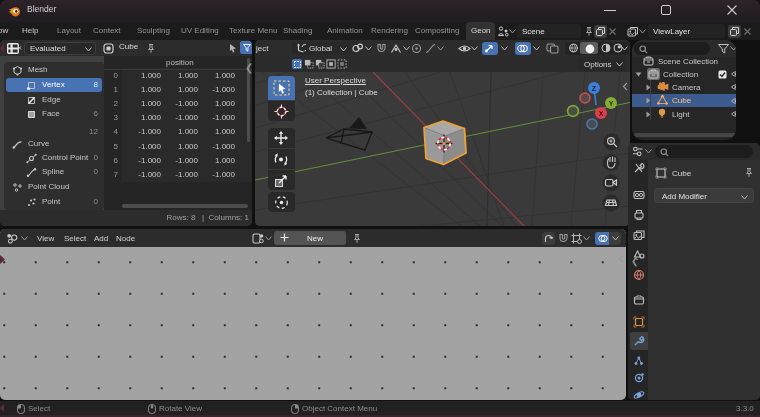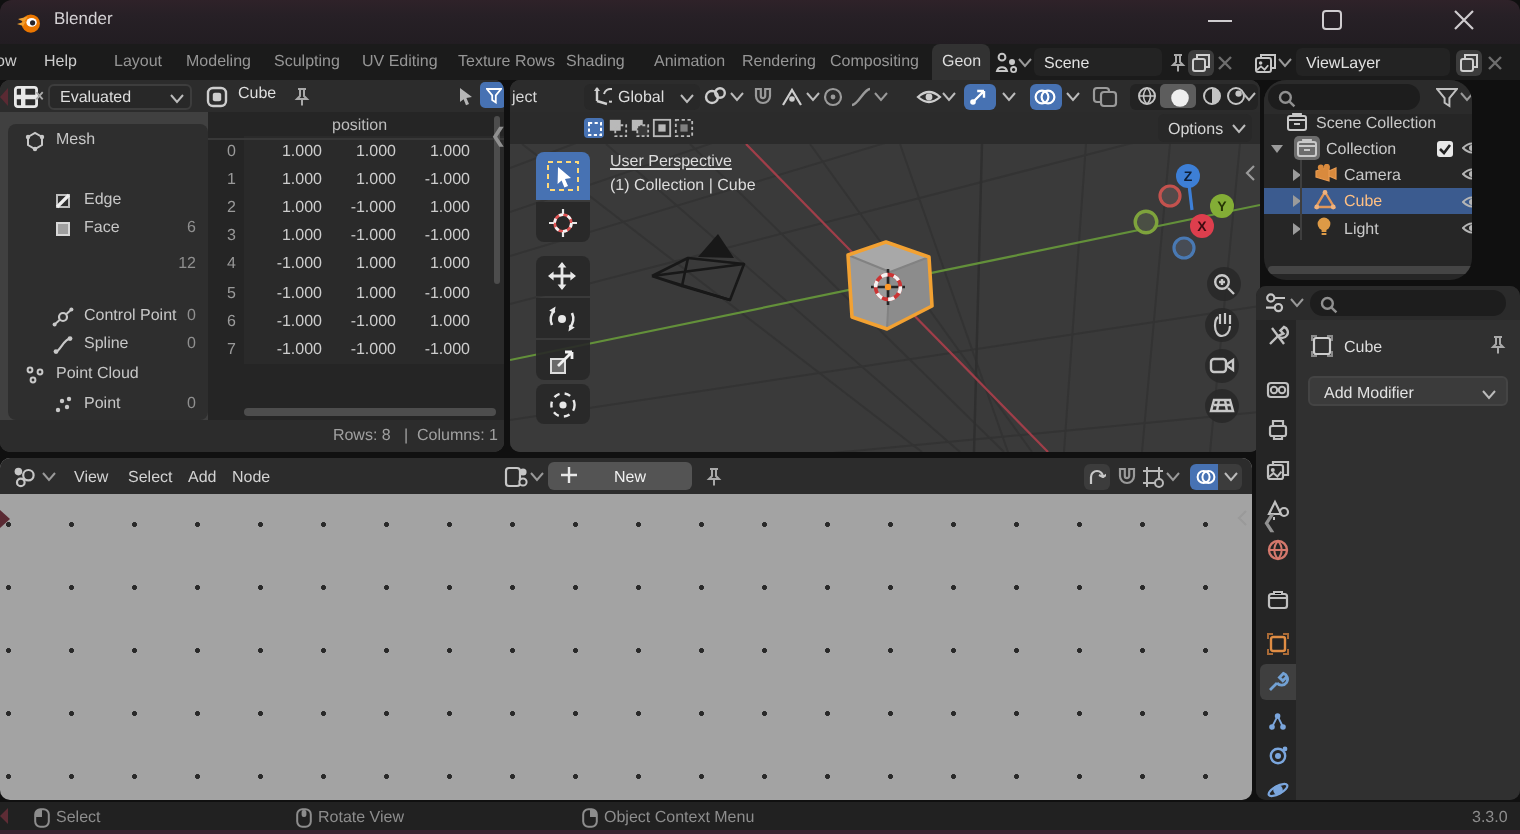--- a/index.html
+++ b/index.html
@@ -24,24 +24,24 @@
   <div class="abs" style="left:661px;top:5px;width:10px;height:10px;border:1px solid #cfcccf;border-radius:2px;"></div>
   <svg class="abs" style="left:726px;top:4px" width="12" height="12" viewBox="0 0 12 12">
       <path d="M1.5 1.5 L10.5 10.5 M10.5 1.5 L1.5 10.5" stroke="#cfcccf" stroke-width="1.1"></path>
     </svg>
 </div>
 
 <div class="abs" id="topbar" style="left:0;top:22px;width:760px;height:18px;background:#1b1b1b;">
   <div class="abs txt" style="left:-2px;top:4px;color:#cccccc;">ow</div>
   <div class="abs txt" style="left:22px;top:4px;color:#cccccc;">Help</div>
   <div class="abs txt" style="left:57px;top:4px;color:#969696;">Layout</div>
-  <div class="abs txt" style="left:93px;top:4px;color:#969696;">Modeling</div>
+  <div class="abs txt" style="left:93px;top:4px;color:#969696;">Context</div>
   <div class="abs txt" style="left:137px;top:4px;color:#969696;">Sculpting</div>
   <div class="abs txt" style="left:181px;top:4px;color:#969696;">UV Editing</div>
-  <div class="abs txt" style="left:229px;top:4px;color:#969696;">Texture Rows</div>
+  <div class="abs txt" style="left:229px;top:4px;color:#969696;">Texture Menu</div>
   <div class="abs txt" style="left:283px;top:4px;color:#969696;">Shading</div>
   <div class="abs txt" style="left:327px;top:4px;color:#969696;">Animation</div>
   <div class="abs txt" style="left:371px;top:4px;color:#969696;">Rendering</div>
   <div class="abs txt" style="left:415px;top:4px;color:#969696;">Compositing</div>
   <div class="abs" style="left:466px;top:0;width:29px;height:18px;background:#323232;border-radius:4px 4px 0 0;">
       <div class="txt" style="margin:4px 0 0 5px;color:#dddddd;">Geon</div>
     </div>
 
   <svg class="abs" style="left:497px;top:3.5px" width="12" height="11" viewBox="0 0 12 11">
       <circle cx="4" cy="2.6" r="1.7" fill="none" stroke="#c6c6c6" stroke-width="1"></circle>
@@ -189,38 +189,58 @@
         <div class="abs" style="left:8px;top:1.5px;">
           <svg width="11" height="11" viewBox="0 0 11 11" style="flex:0 0 auto">
             <path d="M2 3.5 L5.5 1.5 L9 3.5 L9 7.5 L5.5 9.5 L2 7.5 Z" fill="none" stroke="#c8c8c8" stroke-width="1"></path>
             <circle cx="2" cy="3.5" r="1.1" fill="#c8c8c8"></circle>
             <circle cx="9" cy="3.5" r="1.1" fill="#c8c8c8"></circle>
             <circle cx="5.5" cy="9.5" r="1.1" fill="#c8c8c8"></circle>
           </svg>
         </div>
         <div class="abs" style="left:24px;top:1.5px;color:#c7c7c7;">Mesh</div>
       </div>
+    <div class="abs" style="left:0;top:16px;width:100px;height:14px;">
+        <div class="abs" style="left:2px;top:0;width:96px;height:14px;background:#4772b3;border-radius:3px;"></div>
+        <div class="abs" style="left:22px;top:1.5px;">
+          <svg width="11" height="11" viewBox="0 0 11 11" style="flex:0 0 auto">
+            <path d="M2.5 2.5 h6 v6 h-6 Z" fill="none" stroke="#bdbdbd" stroke-width="1"></path>
+            <circle cx="2.5" cy="8.5" r="1.6" fill="#e8e8e8"></circle>
+          </svg>
+        </div>
+        <div class="abs" style="left:38px;top:1.5px;color:#ffffff;">Vertex</div>
+        <div class="abs" style="right:6px;top:1.5px;color:#dfe6f0;">8</div>
+      </div>
     <div class="abs" style="left:0;top:31px;width:100px;height:14px;">
         <div class="abs" style="left:22px;top:1.5px;">
           <svg width="11" height="11" viewBox="0 0 11 11" style="flex:0 0 auto">
             <path d="M2.5 2.5 h6 v6 h-6 Z" fill="none" stroke="#bdbdbd" stroke-width="1"></path>
             <path d="M2.5 8.5 L8.5 2.5" stroke="#efefef" stroke-width="1.6"></path>
           </svg>
         </div>
         <div class="abs" style="left:38px;top:1.5px;color:#c7c7c7;">Edge</div>
         <div class="abs" style="right:6px;top:1.5px;color:#8f8f8f;margin-top:32px;">12</div>
       </div>
     <div class="abs" style="left:0;top:45px;width:100px;height:14px;">
         <div class="abs" style="left:22px;top:1.5px;">
           <svg width="11" height="11" viewBox="0 0 11 11" style="flex:0 0 auto">
             <path d="M2.5 2.5 h6 v6 h-6 Z" fill="#9f9f9f" stroke="#d8d8d8" stroke-width="1"></path>
           </svg>
         </div>
         <div class="abs" style="left:38px;top:1.5px;color:#c7c7c7;">Face</div>
         <div class="abs" style="right:6px;top:1.5px;color:#8f8f8f;">6</div>
+      </div>
+    <div class="abs" style="left:0;top:75px;width:100px;height:14px;">
+        <div class="abs" style="left:8px;top:1.5px;">
+          <svg width="11" height="11" viewBox="0 0 11 11" style="flex:0 0 auto">
+            <path d="M1.5 8.5 C 4 8.5 4 2.5 9.5 2.8" fill="none" stroke="#c8c8c8" stroke-width="1.3"></path>
+            <circle cx="1.8" cy="8.5" r="1.2" fill="#c8c8c8"></circle>
+          </svg>
+        </div>
+        <div class="abs" style="left:24px;top:1.5px;color:#c7c7c7;">Curve</div>
       </div>
     <div class="abs" style="left:0;top:89px;width:100px;height:14px;text-align:center;">
         <div class="abs" style="left:22px;top:1.5px;">
           <svg width="11" height="11" viewBox="0 0 11 11" style="flex:0 0 auto">
             <circle cx="5.5" cy="5.5" r="2" fill="none" stroke="#c8c8c8" stroke-width="1.1"></circle>
             <path d="M1 9.5 L3.8 7 M10 1.5 L7.2 4" stroke="#c8c8c8" stroke-width="1"></path>
             <circle cx="1.3" cy="9.3" r="1" fill="#c8c8c8"></circle>
             <circle cx="9.7" cy="1.7" r="1" fill="#c8c8c8"></circle>
           </svg>
         </div>

